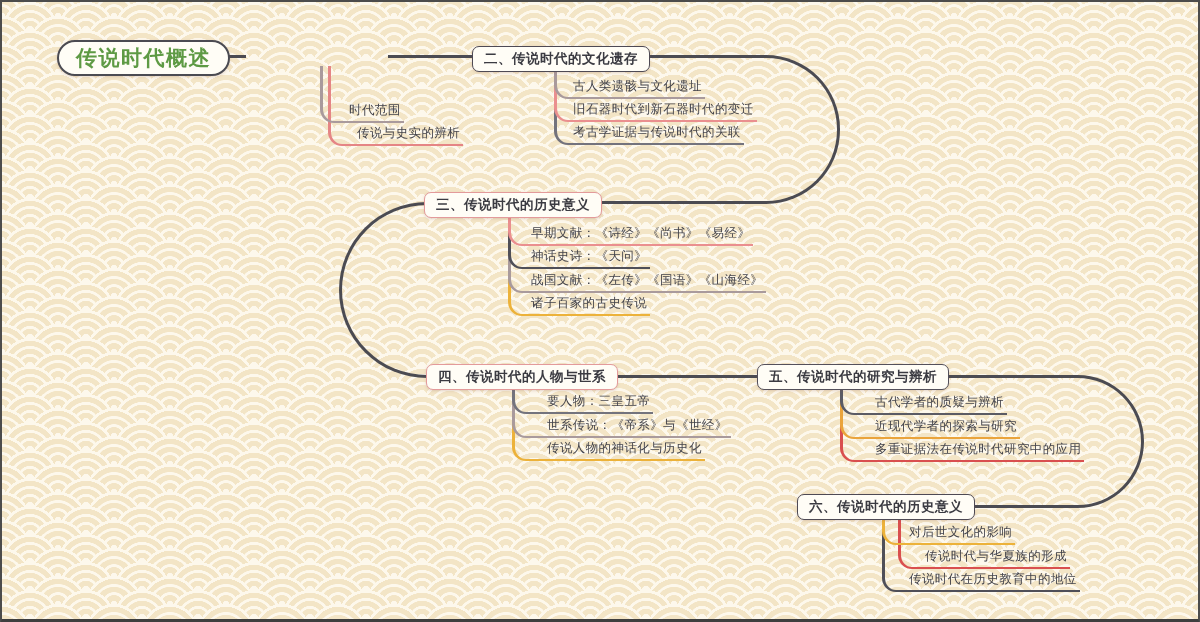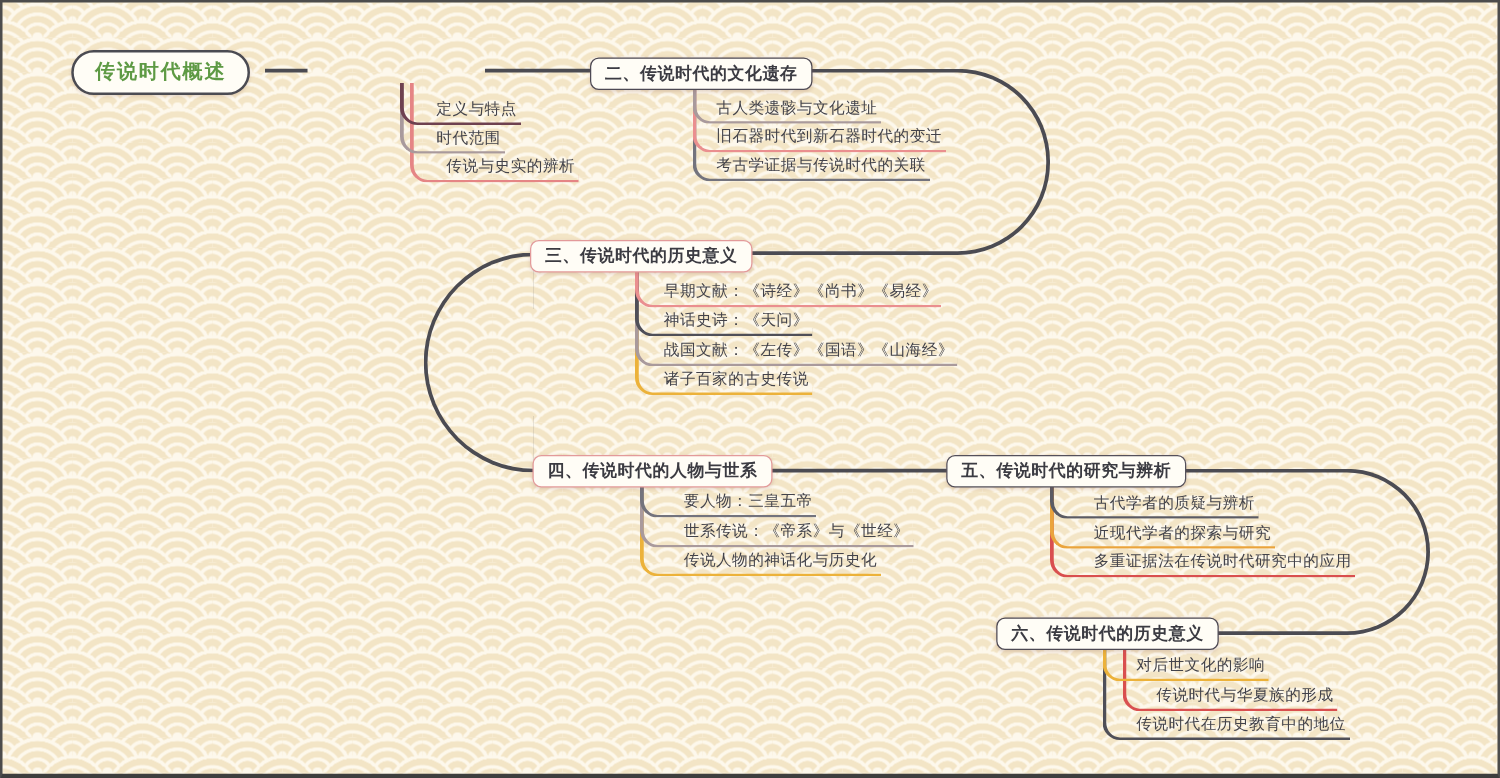--- a/index.html
+++ b/index.html
@@ -23,21 +23,21 @@
   .box{
     position:absolute;box-sizing:border-box;height:26px;line-height:23px;
     background:#fffdf6;border:1.6px solid #4e4a54;border-radius:7px;
     padding:0 11px;font-size:13.5px;font-weight:600;color:#3b3b42;
     letter-spacing:0.5px;white-space:nowrap;z-index:5;
     box-shadow:0 1px 3px rgba(140,90,80,0.22);
   }
   .root-box{
     position:absolute;box-sizing:border-box;height:36px;line-height:32px;
     background:#fffdf6;border:2px solid #4b4b52;border-radius:18px;
-    padding:0 17px;font-size:16px;font-weight:700;letter-spacing:1.5px;
+    padding:0 17px;font-size:21px;font-weight:700;letter-spacing:1.5px;
     white-space:nowrap;z-index:5;box-shadow:0 1px 3px rgba(140,90,80,0.22);
   }
   .child{
     position:absolute;box-sizing:border-box;
     border-left:3px solid #888;border-bottom:2px solid #888;
     border-bottom-left-radius:14px;
     display:flex;align-items:flex-end;
     padding:0 3px 2px 26px;
     font-size:12.5px;color:#43434b;letter-spacing:0.4px;white-space:nowrap;
   }
@@ -53,23 +53,20 @@
   <div class="hline" style="left:386px;top:53px;width:88px;"></div>
   <div class="arc right-open" style="left:598px;top:53px;width:240px;height:149px;border-radius:0 74px 74px 0;"></div>
   <div class="arc left-open" style="left:337px;top:200px;width:88px;height:176px;border-radius:88px 0 0 88px;"></div>
   <div class="hline" style="left:606px;top:373px;width:153px;"></div>
   <div class="arc right-open" style="left:938px;top:373px;width:204px;height:133px;border-radius:0 67px 67px 0;"></div>
 
   <div class="root-box" style="left:55px;top:38px;">
     <span style="color: rgb(94, 154, 68);">传说时代概述</span>
   </div>
 
-  <div class="child z4" style="left: 318px; top: 64px; height: 34px; border-color: rgb(110, 65, 80);">
-    <span>定义与特点</span>
-  </div>
   <div class="child z3" style="left: 318px; top: 64px; height: 57px; border-color: rgb(169, 154, 156);">
     <span>时代范围</span>
   </div>
   <div class="child z2" style="left: 326px; top: 64px; height: 80px; border-color: rgb(229, 133, 133);">
     <span>传说与史实的辨析</span>
   </div>
 
   <div class="box" style="left: 470px; top: 44px; border-color: rgb(78, 74, 84);">
     <span>二、传说时代的文化遗存</span>
   </div>

